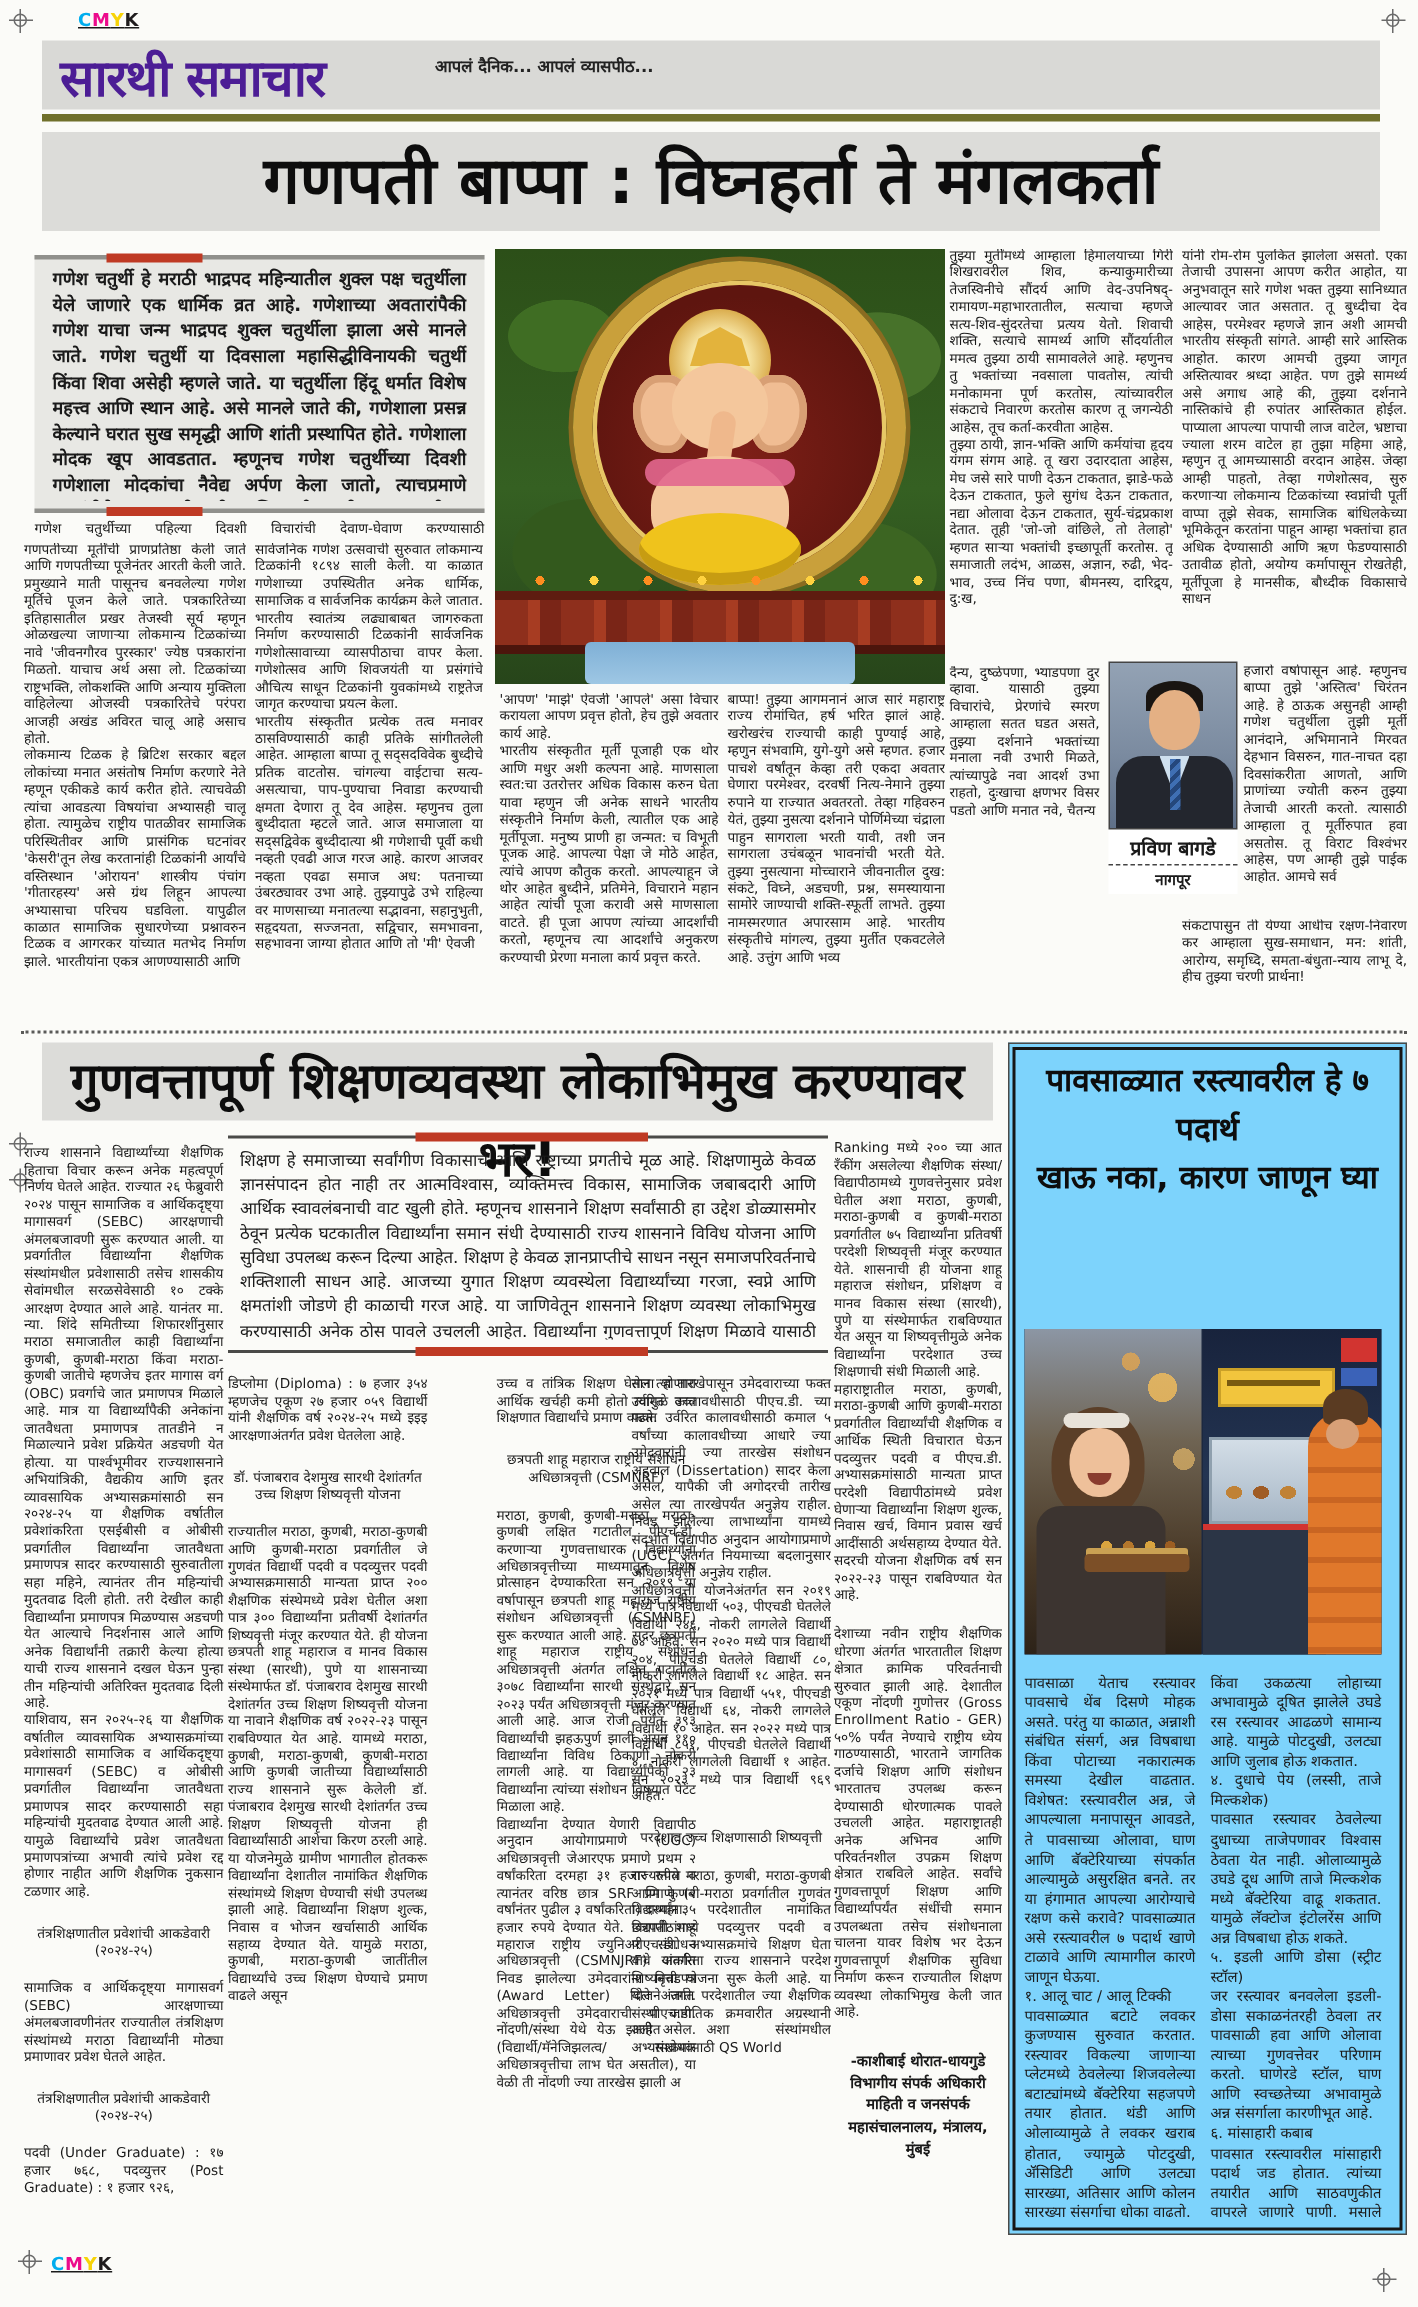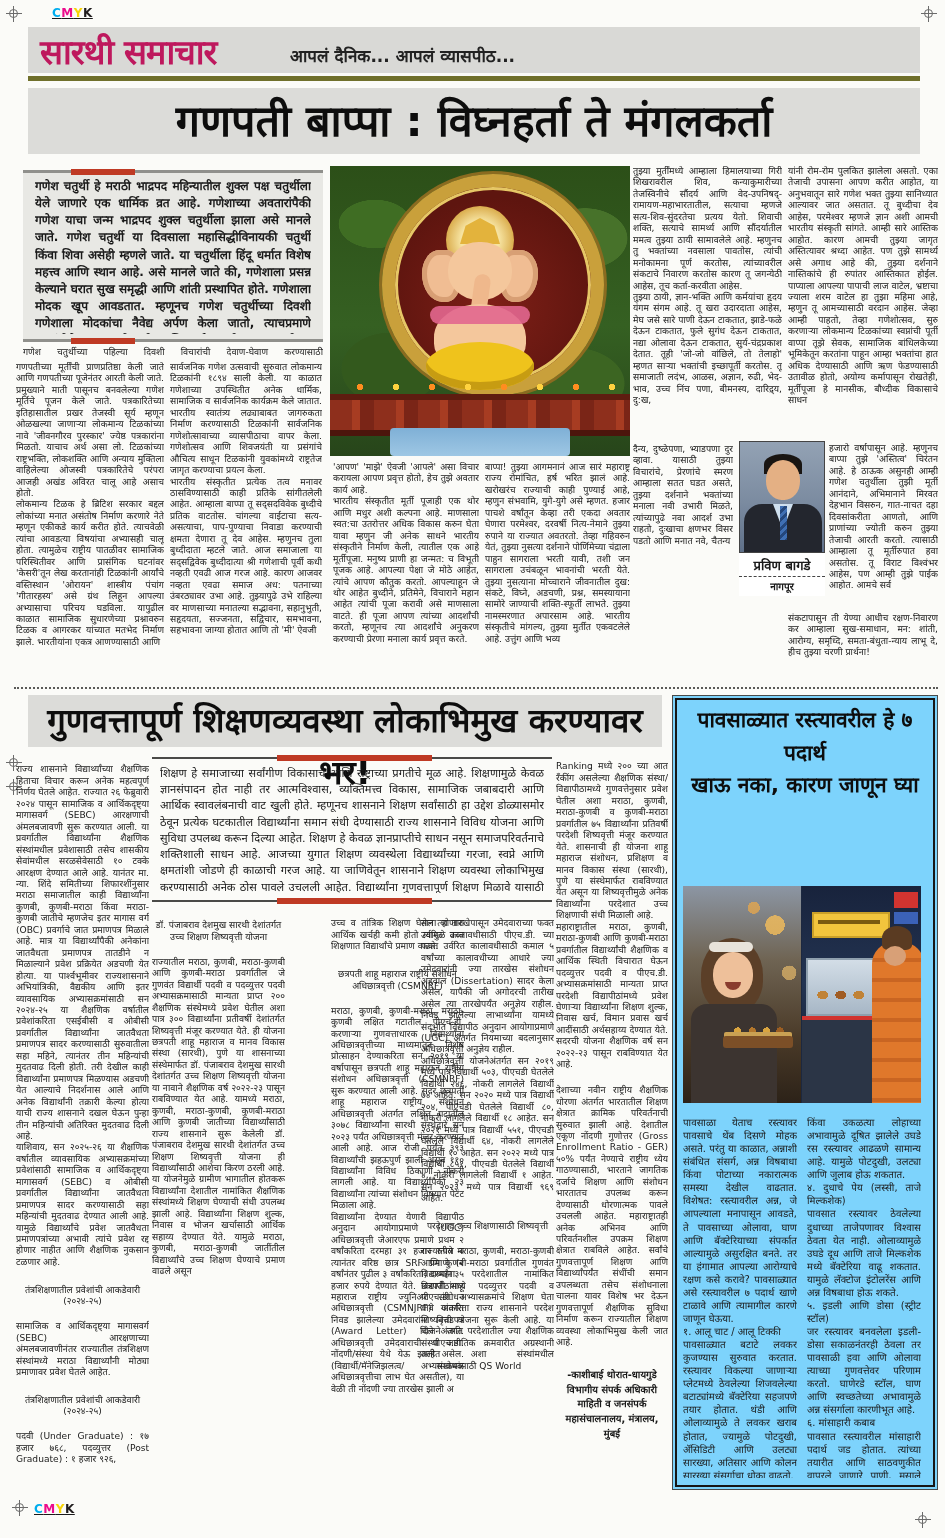--- a/index.html
+++ b/index.html
@@ -11,22 +11,22 @@
   .abs{position:absolute;}
   
   .regmark{position:absolute;width:16px;height:16px;}
   .regmark::before{content:"";position:absolute;left:0;right:0;top:7px;height:1px;background:#6b6b6b;}
   .regmark::after{content:"";position:absolute;top:0;bottom:0;left:7px;width:1px;background:#6b6b6b;}
   .regmark i{position:absolute;left:3px;top:3px;width:9px;height:9px;border:1px solid #6b6b6b;border-radius:50%;box-sizing:border-box;}
   .cmyk{position:absolute;font-size:12px;font-weight:bold;letter-spacing:.5px;text-decoration:underline;}
   .cmyk .c{color:#00adee;} .cmyk .m{color:#ec0b8c;} .cmyk .y{color:#f7d307;} .cmyk .k{color:#1f1c1d;}
   
   .masthead{left:28px;top:27px;width:892px;height:46px;background:#d9d9d6;}
-  .mast-title{position:absolute;left:12px;top:1px;font-size:34px;font-weight:bold;letter-spacing:-1px;color:#be185d;}
-  .mast-tag{position:absolute;left:262px;bottom:6px;font-size:17px;font-weight:bold;color:#222;}
+  .mast-title{position:absolute;left:12px;top:1px;font-size:34px;font-weight:bold;letter-spacing:-1px;color:#4c1d95;}
+  .mast-tag{position:absolute;left:262px;bottom:22px;font-size:11px;font-weight:bold;color:#222;}
   .mast-right{position:absolute;right:10px;top:9px;font-size:19px;font-weight:bold;color:#111;}
   .mast-page{font-size:15px;}
   .olive-rule{left:28px;top:76px;width:892px;height:5px;background:#70702b;}
   
   .h1band{left:28px;top:88px;width:892px;height:66px;background:#dcdcd9;}
   .h1band h1{margin:0;font-size:43px;line-height:66px;text-align:center;font-weight:bold;color:#0d0d0d;}
   .h2band{left:28px;top:695px;width:634px;height:52px;background:#dcdcd9;}
   .h2band h2{margin:0;font-size:33px;line-height:52px;text-align:center;font-weight:bold;color:#0d0d0d;}
   
   .col{position:absolute;font-size:9.1px;line-height:1.26;text-align:justify;overflow:hidden;white-space:pre-line;color:#191919;}
@@ -237,20 +237,21 @@
   <div class="hrule2" style="top:0;">
       <span class="red"></span>
     </div>
   <div class="txt">शिक्षण हे समाजाच्या सर्वांगीण विकासाचे आणि राष्ट्राच्या प्रगतीचे मूळ आहे. शिक्षणामुळे केवळ ज्ञानसंपादन होत नाही तर आत्मविश्वास, व्यक्तिमत्त्व विकास, सामाजिक जबाबदारी आणि आर्थिक स्वावलंबनाची वाट खुली होते. म्हणूनच शासनाने शिक्षण सर्वांसाठी हा उद्देश डोळ्यासमोर ठेवून प्रत्येक घटकातील विद्यार्थ्यांना समान संधी देण्यासाठी राज्य शासनाने विविध योजना आणि सुविधा उपलब्ध करून दिल्या आहेत. शिक्षण हे केवळ ज्ञानप्राप्तीचे साधन नसून समाजपरिवर्तनाचे शक्तिशाली साधन आहे. आजच्या युगात शिक्षण व्यवस्थेला विद्यार्थ्यांच्या गरजा, स्वप्ने आणि क्षमतांशी जोडणे ही काळाची गरज आहे. या जाणिवेतून शासनाने शिक्षण व्यवस्था लोकाभिमुख करण्यासाठी अनेक ठोस पावले उचलली आहेत. विद्यार्थ्यांना गुणवत्तापूर्ण शिक्षण मिळावे यासाठी राष्ट्रीय शैक्षणिक धोरण २०२० अंतर्गत विद्यार्थ्यांच्या सर्जनशीलतेला, संशोधन वृत्तीला आणि कौशल्यविकासाला चालना देणारे उपक्रम राबवले जात आहेत.</div>
   <div class="hrule2" style="bottom:0;">
       <span class="red"></span>
     </div>
 </div>
 
 <div class="col" style="left:152px;top:907px;width:133px;height:626px;">
+  <p>डिप्लोमा (Diploma) : ७ हजार ३५४ म्हणजेच एकूण २७ हजार ०५९ विद्यार्थी यांनी शैक्षणिक वर्ष २०२४-२५ मध्ये इइइ आरक्षणाअंतर्गत प्रवेश घेतलेला आहे.</p>
   <div class="subhead">डॉ. पंजाबराव देशमुख सारथी देशांतर्गत उच्च शिक्षण शिष्यवृत्ती योजना</div>
   <p>राज्यातील मराठा, कुणबी, मराठा-कुणबी आणि कुणबी-मराठा प्रवर्गातील जे गुणवंत विद्यार्थी पदवी व पदव्युत्तर पदवी अभ्यासक्रमासाठी मान्यता प्राप्त २०० शैक्षणिक संस्थेमध्ये प्रवेश घेतील अशा पात्र ३०० विद्यार्थ्यांना प्रतीवर्षी देशांतर्गत शिष्यवृत्ती मंजूर करण्यात येते. ही योजना छत्रपती शाहू महाराज व मानव विकास संस्था (सारथी), पुणे या शासनाच्या संस्थेमार्फत डॉ. पंजाबराव देशमुख सारथी देशांतर्गत उच्च शिक्षण शिष्यवृत्ती योजना या नावाने शैक्षणिक वर्ष २०२२-२३ पासून राबविण्यात येत आहे. यामध्ये मराठा, कुणबी, मराठा-कुणबी, कुणबी-मराठा आणि कुणबी जातीच्या विद्यार्थ्यांसाठी राज्य शासनाने सुरू केलेली डॉ. पंजाबराव देशमुख सारथी देशांतर्गत उच्च शिक्षण शिष्यवृत्ती योजना ही विद्यार्थ्यांसाठी आशेचा किरण ठरली आहे. या योजनेमुळे ग्रामीण भागातील होतकरू विद्यार्थ्यांना देशातील नामांकित शैक्षणिक संस्थांमध्ये शिक्षण घेण्याची संधी उपलब्ध झाली आहे. विद्यार्थ्यांना शिक्षण शुल्क, निवास व भोजन खर्चासाठी आर्थिक सहाय्य देण्यात येते. यामुळे मराठा, कुणबी, मराठा-कुणबी जातींतील विद्यार्थ्यांचे उच्च शिक्षण घेण्याचे प्रमाण वाढले असून</p>
 </div>
 
 <div class="col" style="left:287px;top:907px;width:133px;height:626px;margin-left:44px;">
   <p>उच्च व तांत्रिक शिक्षण घेताना होणारा आर्थिक खर्चही कमी होतो त्यामुळे उच्च शिक्षणात विद्यार्थांचे प्रमाण वाढते.</p>
   <div class="subhead">छत्रपती शाहू महाराज राष्ट्रीय संशोधन अधिछात्रवृत्ती (CSMNRF)</div>
   <p>मराठा, कुणबी, कुणबी-मराठा, मराठा-कुणबी लक्षित गटातील पीएच.डी. करणाऱ्या गुणवत्ताधारक विद्यार्थ्यांना अधिछात्रवृत्तीच्या माध्यमातून विशेष प्रोत्साहन देण्याकरिता सन २०१९ या वर्षापासून छत्रपती शाहू महाराज राष्ट्रीय संशोधन अधिछात्रवृत्ती (CSMNRF) सुरू करण्यात आली आहे. सदर छत्रपती शाहू महाराज राष्ट्रीय संशोधन अधिछात्रवृत्ती अंतर्गत लक्षित गटातील ३०७८ विद्यार्थ्यांना सारथी संस्थेद्वारे सन २०२३ पर्यंत अधिछात्रवृत्ती मंजूर करण्यात आली आहे. आज रोजी पर्यंत ३९३ विद्यार्थ्यांची झहऊपुर्ण झाली असून ११० विद्यार्थ्यांना विविध ठिकाणी नोकरी लागली आहे. या विद्यार्थ्यांपैकी २३ विद्यार्थ्यांना त्यांच्या संशोधन विषयात पेटंट मिळाला आहे.
 विद्यार्थ्यांना देण्यात येणारी विद्यापीठ अनुदान आयोगाप्रमाणे (UGC) अधिछात्रवृत्ती जेआरएफ प्रमाणे प्रथम २ वर्षांकरिता दरमहा ३१ हजार रुपये व त्यानंतर वरिष्ठ छात्र SRF प्रमाणे (२ वर्षांनंतर पुढील ३ वर्षांकरिता) दरमहा ३५ हजार रुपये देण्यात येते. छत्रपती शाहू महाराज राष्ट्रीय ज्युनिअर संशोधन अधिछात्रवृत्ती (CSMNJRF) अंतर्गत निवड झालेल्या उमेदवारांना निवडपत्र (Award Letter) दिले जाते. अधिछात्रवृत्ती उमेदवाराची पीएच.डी. नोंदणी/संस्था येथे येऊ झाली असेल. (विद्यार्थी/मॅनेजिझलत्व/ संशोधक अधिछात्रवृत्तीचा लाभ घेत असतील), या वेळी ती नोंदणी ज्या तारखेस झाली अ</p>
 </div>

